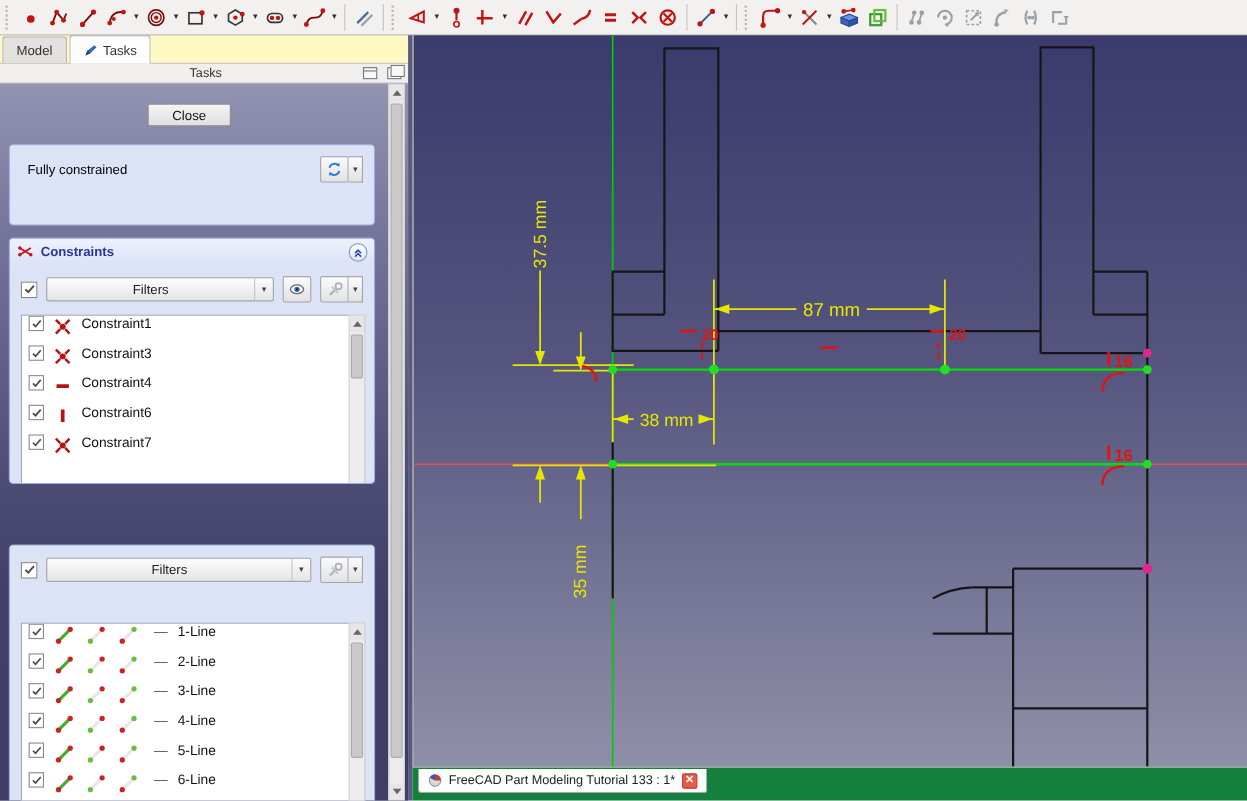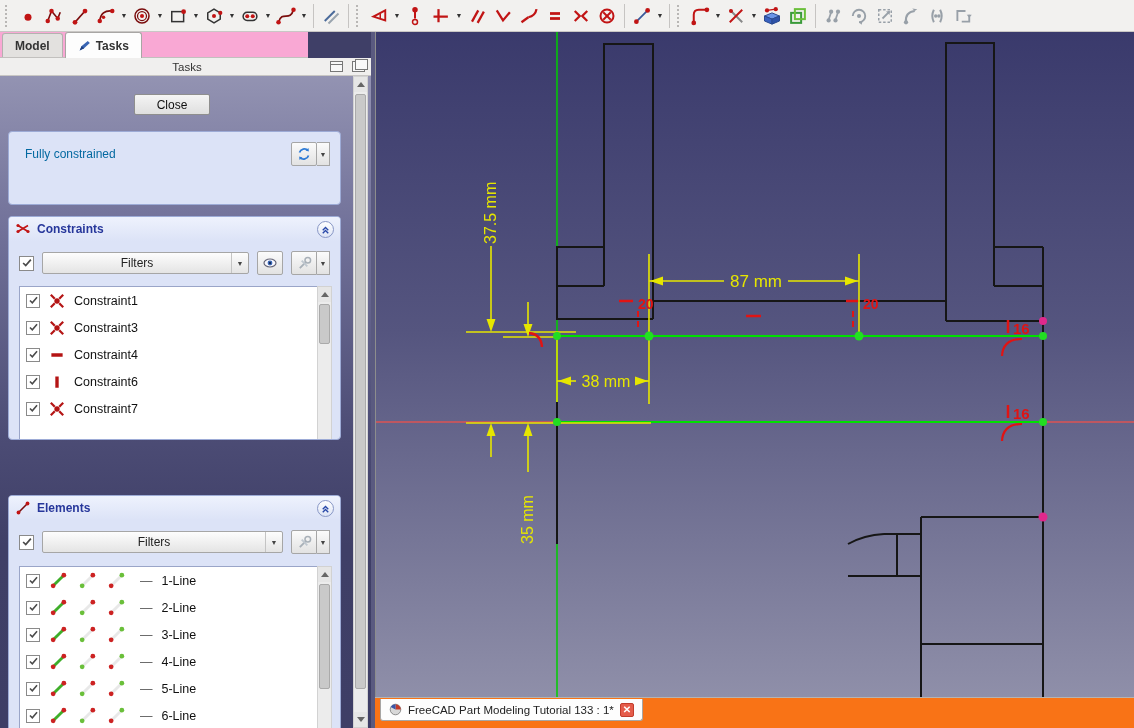--- a/index.html
+++ b/index.html
@@ -10,21 +10,21 @@
   
   .toolbar{position:absolute;left:0;top:0;width:1134px;height:32px;background:#f2f1ef;border-bottom:1px solid #c9c7c5;display:flex;align-items:center;padding-left:2px;}
   .tb-handle{width:5px;height:22px;border-left:2px dotted #b9b7b5;margin:0 5px 0 3px;}
   .tb-sep{width:1px;height:24px;background:#c6c4c2;margin:0 4px;}
   .tb-btn{width:26px;height:26px;display:flex;align-items:center;justify-content:center;border-radius:3px;}
   .tb-dd{width:10px;height:26px;display:flex;align-items:center;justify-content:center;font-size:7px;color:#333;}
   .tb-btn svg{width:20px;height:20px;}
 
   
   .left{position:absolute;left:0;top:32px;width:371px;height:696px;background:#3f3f67;}
-  .tabbar{position:absolute;left:0;top:0;width:308px;height:26px;background:#f9a8d4;border-bottom:1px solid #c2c0be;display:flex;align-items:flex-end;padding-left:2px;font-weight:bold;}
+  .tabbar{position:absolute;left:0;top:0;width:371px;height:26px;background:#fef9c3;border-bottom:1px solid #c2c0be;display:flex;align-items:flex-end;padding-left:2px;}
   .tab{height:24px;padding:0 12px;display:flex;align-items:center;gap:5px;border:1px solid #b4b2b0;border-bottom:none;border-radius:3px 3px 0 0;background:#e3e1df;font-size:12px;color:#333;margin-right:2px;}
   .tab.active{background:#fdfdfd;height:26px;margin-bottom:-1px;border-color:#a8a6a4;}
   .panel-title{position:absolute;left:0;top:26px;width:371px;height:18px;background:#f0efee;border-bottom:1px solid #c8c6c4;font-size:11.5px;color:#333;display:flex;align-items:center;}
   .panel-title .pt-text{flex:1;text-align:center;}
   .pt-ico{width:13px;height:11px;border:1px solid #777;margin-right:9px;position:relative;background:#f8f8f8;}
   .pt-ico.dock::before{content:"";position:absolute;left:0;top:2px;width:100%;height:1px;background:#777;}
   .pt-ico.float::before{content:"";position:absolute;left:2px;top:-3px;width:11px;height:9px;border:1px solid #777;background:#f8f8f8;}
   .panel-body{position:absolute;left:0;top:44px;width:371px;height:652px;background:linear-gradient(180deg,#9393b2 0px,#72729a 150px,#4c4c75 360px,#3f3f67 470px,#3e3e66 100%);overflow:hidden;}
 
   .close-btn{position:absolute;left:134px;top:18px;width:76px;height:21px;background:linear-gradient(#f4f4f4,#dfdfdf);border:1px solid #8e8e8e;border-radius:2px;font-size:12px;display:flex;align-items:center;justify-content:center;color:#111;}
@@ -35,21 +35,21 @@
   .collapse{width:17px;height:17px;border-radius:50%;border:1px solid #8897c6;background:linear-gradient(#ffffff,#dde4f5);display:flex;align-items:center;justify-content:center;}
   .checkrow{display:flex;align-items:center;gap:8px;padding:0 10px;}
   .cbx{width:15px;height:15px;background:#fff;border:1px solid #8a8a8a;display:inline-flex;align-items:center;justify-content:center;flex:none;}
   .combo{flex:1;display:flex;align-items:center;border:1px solid #a6a6a6;background:linear-gradient(#fdfdfd,#e4e4e4);height:22px;border-radius:2px;}
   .combo .lbl{flex:1;text-align:center;font-size:12px;color:#222;}
   .combo .dd{width:17px;height:20px;border-left:1px solid #c4c4c4;display:flex;align-items:center;justify-content:center;font-size:7px;color:#444;}
   .sq-btn{width:26px;height:24px;border:1px solid #a6a6a6;background:linear-gradient(#fbfbfb,#e2e2e2);border-radius:2px;display:flex;align-items:center;justify-content:center;flex:none;}
   .sq-dd{width:13px;height:24px;border:1px solid #a6a6a6;border-left:none;background:linear-gradient(#fbfbfb,#e2e2e2);display:flex;align-items:center;justify-content:center;font-size:7px;color:#444;flex:none;}
 
   .listbox{position:absolute;left:10px;background:#fff;border:1px solid #9aa5c8;overflow:hidden;}
-  .litem{height:27px;display:flex;align-items:center;gap:7px;padding:0 4px 0 6px;font-size:12.5px;color:#111;}
+  .litem{height:27px;display:flex;align-items:flex-start;gap:7px;padding:0 4px 0 6px;font-size:12.5px;color:#111;}
   .litem .llabel{white-space:nowrap;}
   .cicon{width:20px;height:20px;display:inline-flex;align-items:center;justify-content:center;}
   .cicon svg{display:none;width:18px;height:18px;}
   .type-coincident .ic-coincident{display:inline!important;}
   .type-tangent .ic-tangent{display:inline!important;}
   .type-horizontal .ic-horizontal{display:inline!important;}
   .type-vertical .ic-vertical{display:inline!important;}
   .eicon{width:22px;height:20px;display:inline-flex;align-items:center;justify-content:center;}
   .eicon svg{width:19px;height:19px;}
 
@@ -60,25 +60,25 @@
   .chev{width:0;height:0;border-left:4px solid transparent;border-right:4px solid transparent;}
   .chev.up{border-bottom:5px solid #666;}
   .chev.dn{border-top:5px solid #666;}
 
   
   .viewport{position:absolute;left:375px;top:32px;width:759px;height:665px;background:linear-gradient(180deg,#3a3a6c 0%,#55557f 45%,#8f8fa9 100%);border-left:1px solid #8d8d8d;}
   .viewport svg{position:absolute;left:0;top:0;}
   .splitter{position:absolute;left:371px;top:32px;width:4px;height:696px;background:#5a5a80;}
 
   
-  .bottom{position:absolute;left:375px;top:697px;width:759px;height:31px;background:#f97316;border-top:1px solid #b5b3b1;}
+  .bottom{position:absolute;left:375px;top:697px;width:759px;height:31px;background:#15803d;border-top:1px solid #b5b3b1;}
   .doctab{position:absolute;left:5px;top:1px;height:22px;background:#fdfdfd;border:1px solid #a8a6a4;border-top:none;border-radius:0 0 3px 3px;display:flex;align-items:center;gap:6px;padding:0 8px;font-size:11.5px;color:#222;}
   .doctab .closebox{width:14px;height:14px;background:#e55c4a;border:1px solid #c23d2c;border-radius:2px;color:#fff;font-size:10px;line-height:12px;text-align:center;font-weight:bold;}
 
-  .greentext{color:#0369a1;font-size:12px;}
+  .greentext{color:#000000;font-size:12px;}
 </style>
 </head>
 <body>
 
 <div class="app">
 
   <div class="toolbar">
     <div class="tb-handle"></div>
     <div class="tb-btn">
         <svg viewBox="0 0 16 16">
@@ -489,34 +489,20 @@
               <span class="chev up"></span>
             </span>
           <span class="thumb" style="top:17px;height:40px;"></span>
           <span class="arr" style="bottom:0;">
               <span class="chev dn"></span>
             </span>
         </div>
       </div>
 
       <div class="section" style="top:419px;height:280px;">
-        <div class="sec-head">
-          <svg width="16" height="16" viewBox="0 0 16 16">
-              <line x1="3.5" y1="12.5" x2="12.5" y2="3.5" stroke="#7a0c0c" stroke-width="1.5"></line>
-              <circle cx="3.5" cy="12.5" r="1.9" fill="#c11414"></circle>
-              <circle cx="12.5" cy="3.5" r="1.9" fill="#c11414"></circle>
-            </svg>
-          <span class="sec-label">Elements</span>
-          <span class="collapse">
-              <svg width="11" height="11" viewBox="0 0 16 16">
-                <polyline points="4,9 8,5 12,9" stroke="#2747a8" stroke-width="2" fill="none"></polyline>
-                <polyline points="4,13.5 8,9.5 12,13.5" stroke="#2747a8" stroke-width="2" fill="none"></polyline>
-              </svg>
-            </span>
-        </div>
         <div class="checkrow" style="margin-top:10px;">
           <span class="cbx">
               <svg width="12" height="12" viewBox="0 0 14 14">
                 <polyline points="2.5,7 5.5,10 11.5,3" stroke="#4a4a4a" stroke-width="2" fill="none"></polyline>
               </svg>
             </span>
           <span class="combo">
               <span class="lbl">Filters</span>
               <span class="dd">▼</span>
             </span>

